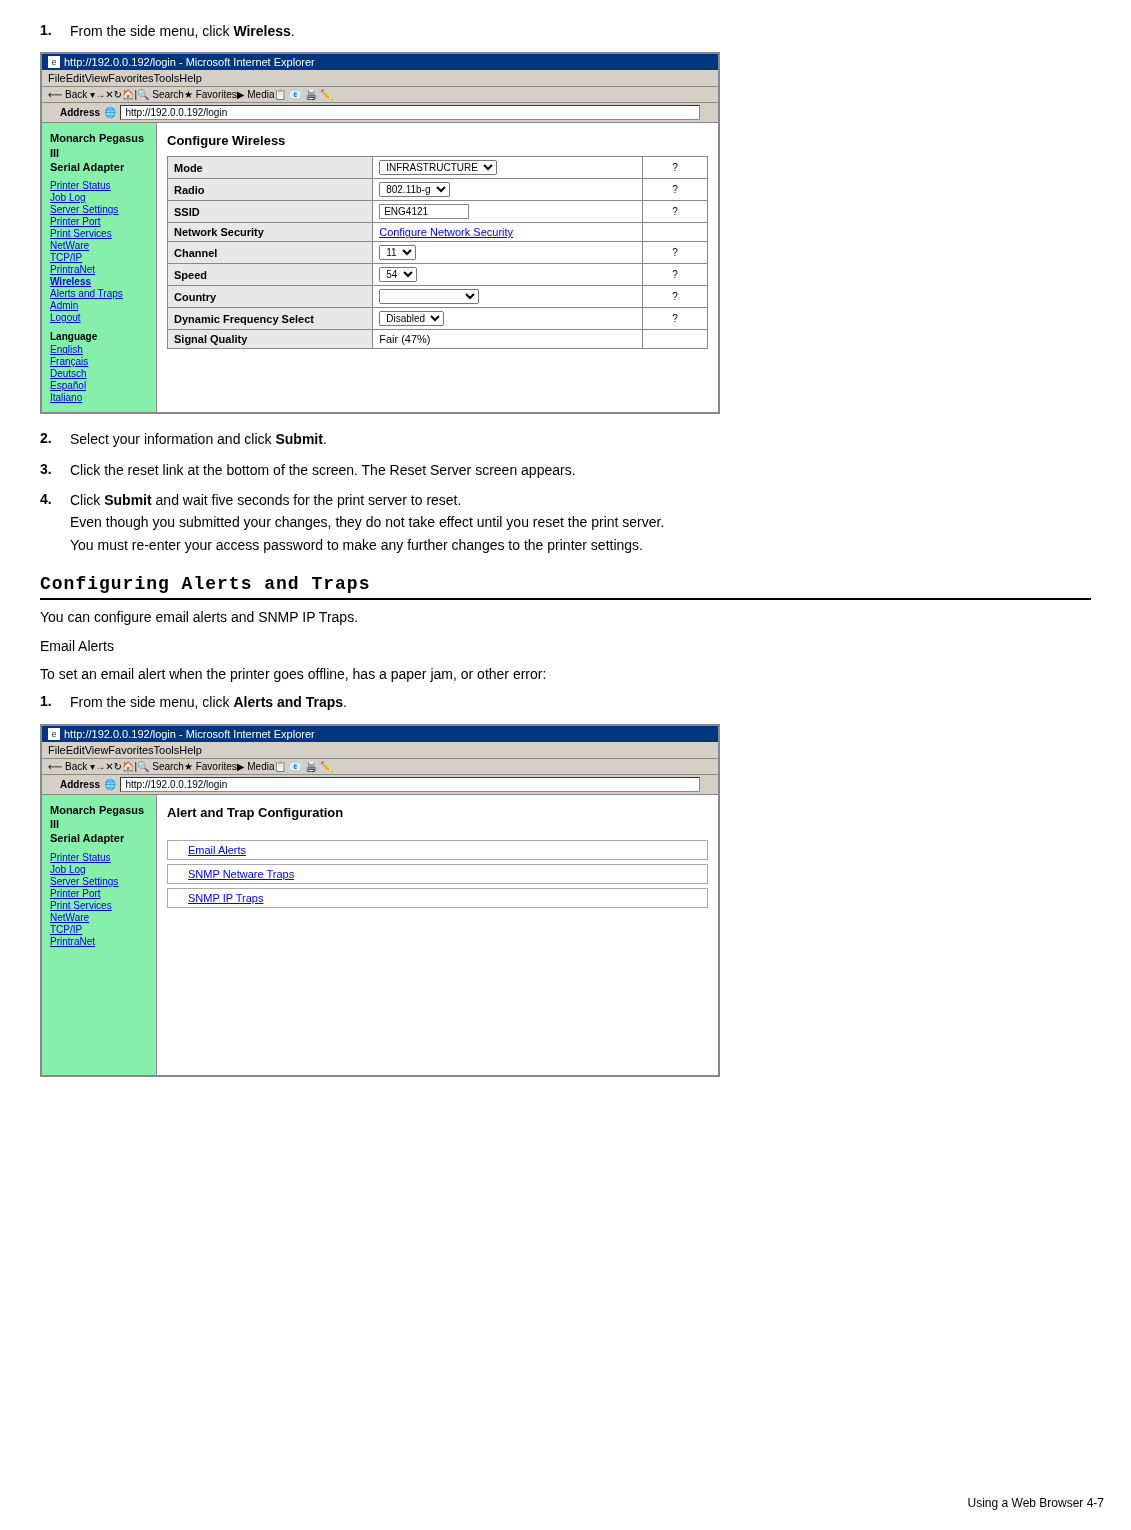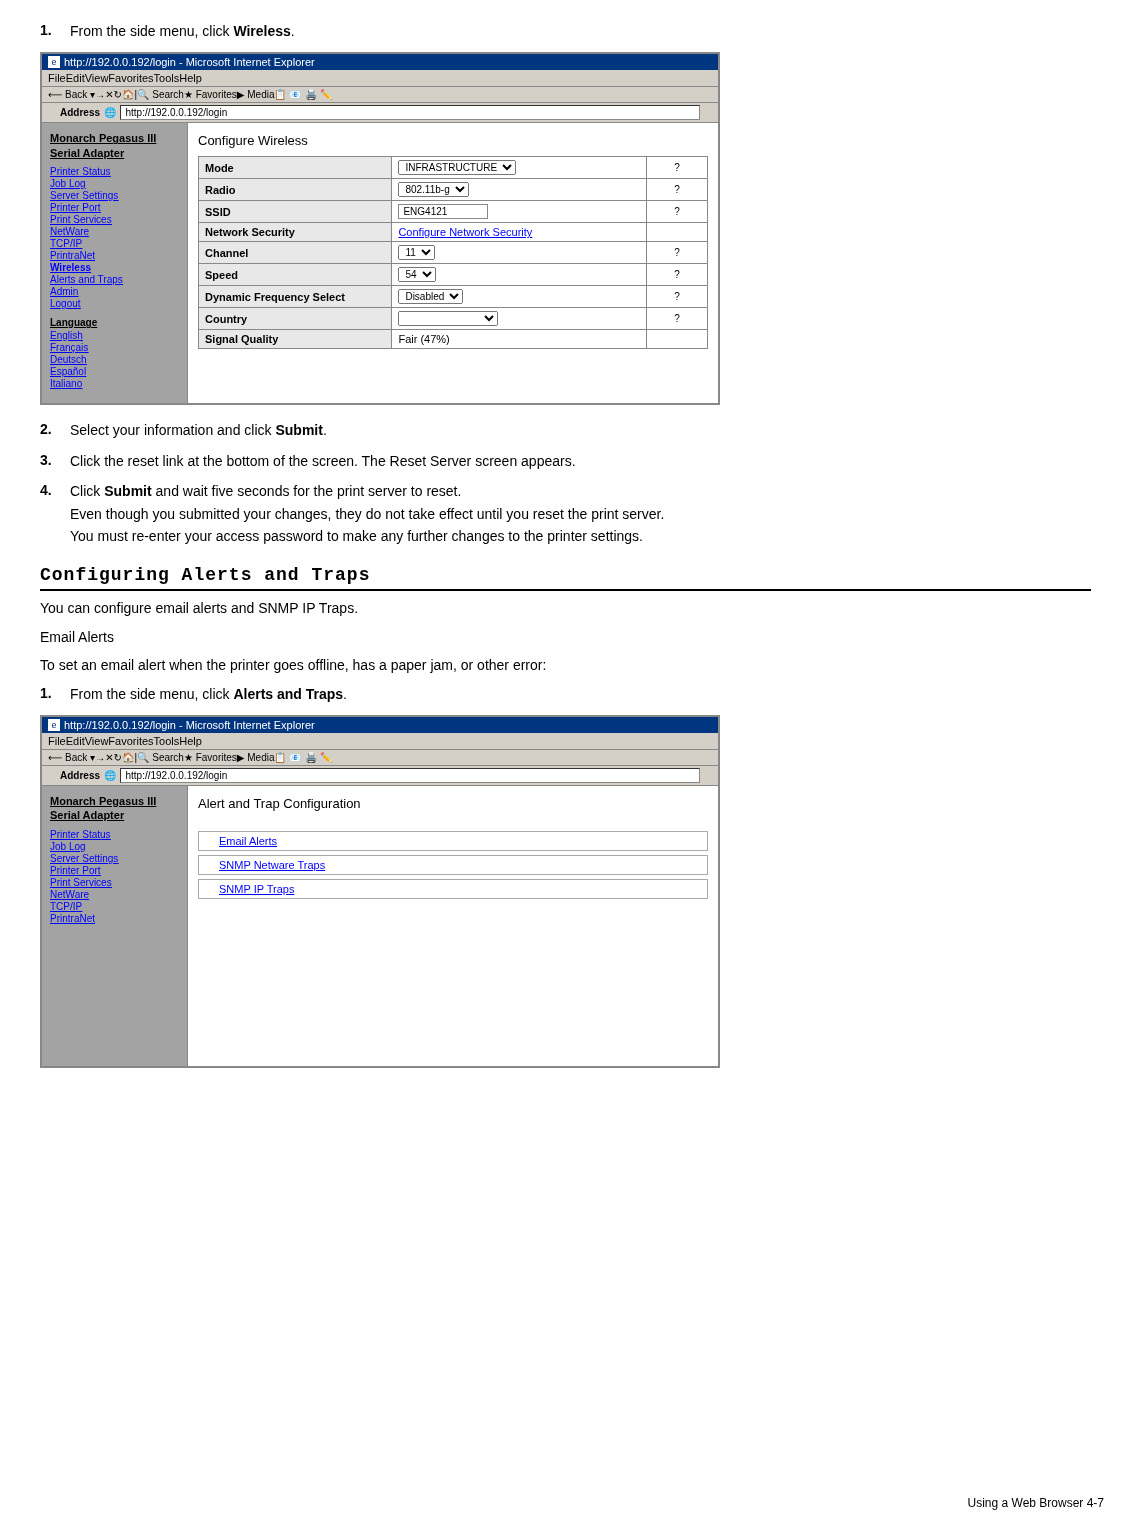--- a/index.html
+++ b/index.html
@@ -115,26 +115,25 @@
       padding: 1px 4px;
       flex: 1;
     }
 
     
     .webpage-content {
       display: flex;
       min-height: 280px;
     }
     .sidebar-nav {
-      width: 146px;
-      background: #a3a3a3;
+      width: 115px;
+      background: #86efac;
       border-right: 1px solid #888;
       padding: 8px;
       font-size: 11px;
-      text-decoration: underline;
     }
     .sidebar-nav .brand {
       font-weight: bold;
       font-size: 11px;
       margin-bottom: 6px;
       line-height: 1.3;
     }
     .sidebar-nav a {
       display: block;
       color: #00f;
@@ -149,21 +148,21 @@
       margin-top: 8px;
       margin-bottom: 2px;
     }
     .main-content {
       flex: 1;
       padding: 10px;
       background: #fff;
     }
     .main-content h2 {
       font-size: 13px;
-      font-weight: normal;
+      font-weight: bold;
       margin-bottom: 8px;
     }
 
     
     .config-table {
       width: 100%;
       border-collapse: collapse;
       font-size: 11px;
       border-radius: 6px;
     }
@@ -340,34 +339,34 @@
         <tr>
           <td>Speed</td>
           <td>
             <select class="small-select">
               <option>54</option>
             </select>
           </td>
           <td>?</td>
         </tr>
         <tr>
+          <td>Country</td>
+          <td>
+            <select class="small-select" style="width:100px;">
+              <option></option>
+            </select>
+          </td>
+          <td>?</td>
+        </tr>
+        <tr>
           <td>Dynamic Frequency Select</td>
           <td>
             <select class="small-select">
               <option>Disabled</option>
               <option>Enabled</option>
-            </select>
-          </td>
-          <td>?</td>
-        </tr>
-        <tr>
-          <td>Country</td>
-          <td>
-            <select class="small-select" style="width:100px;">
-              <option></option>
             </select>
           </td>
           <td>?</td>
         </tr>
         <tr>
           <td>Signal Quality</td>
           <td>Fair (47%)</td>
           <td></td>
         </tr>
       </tbody>

